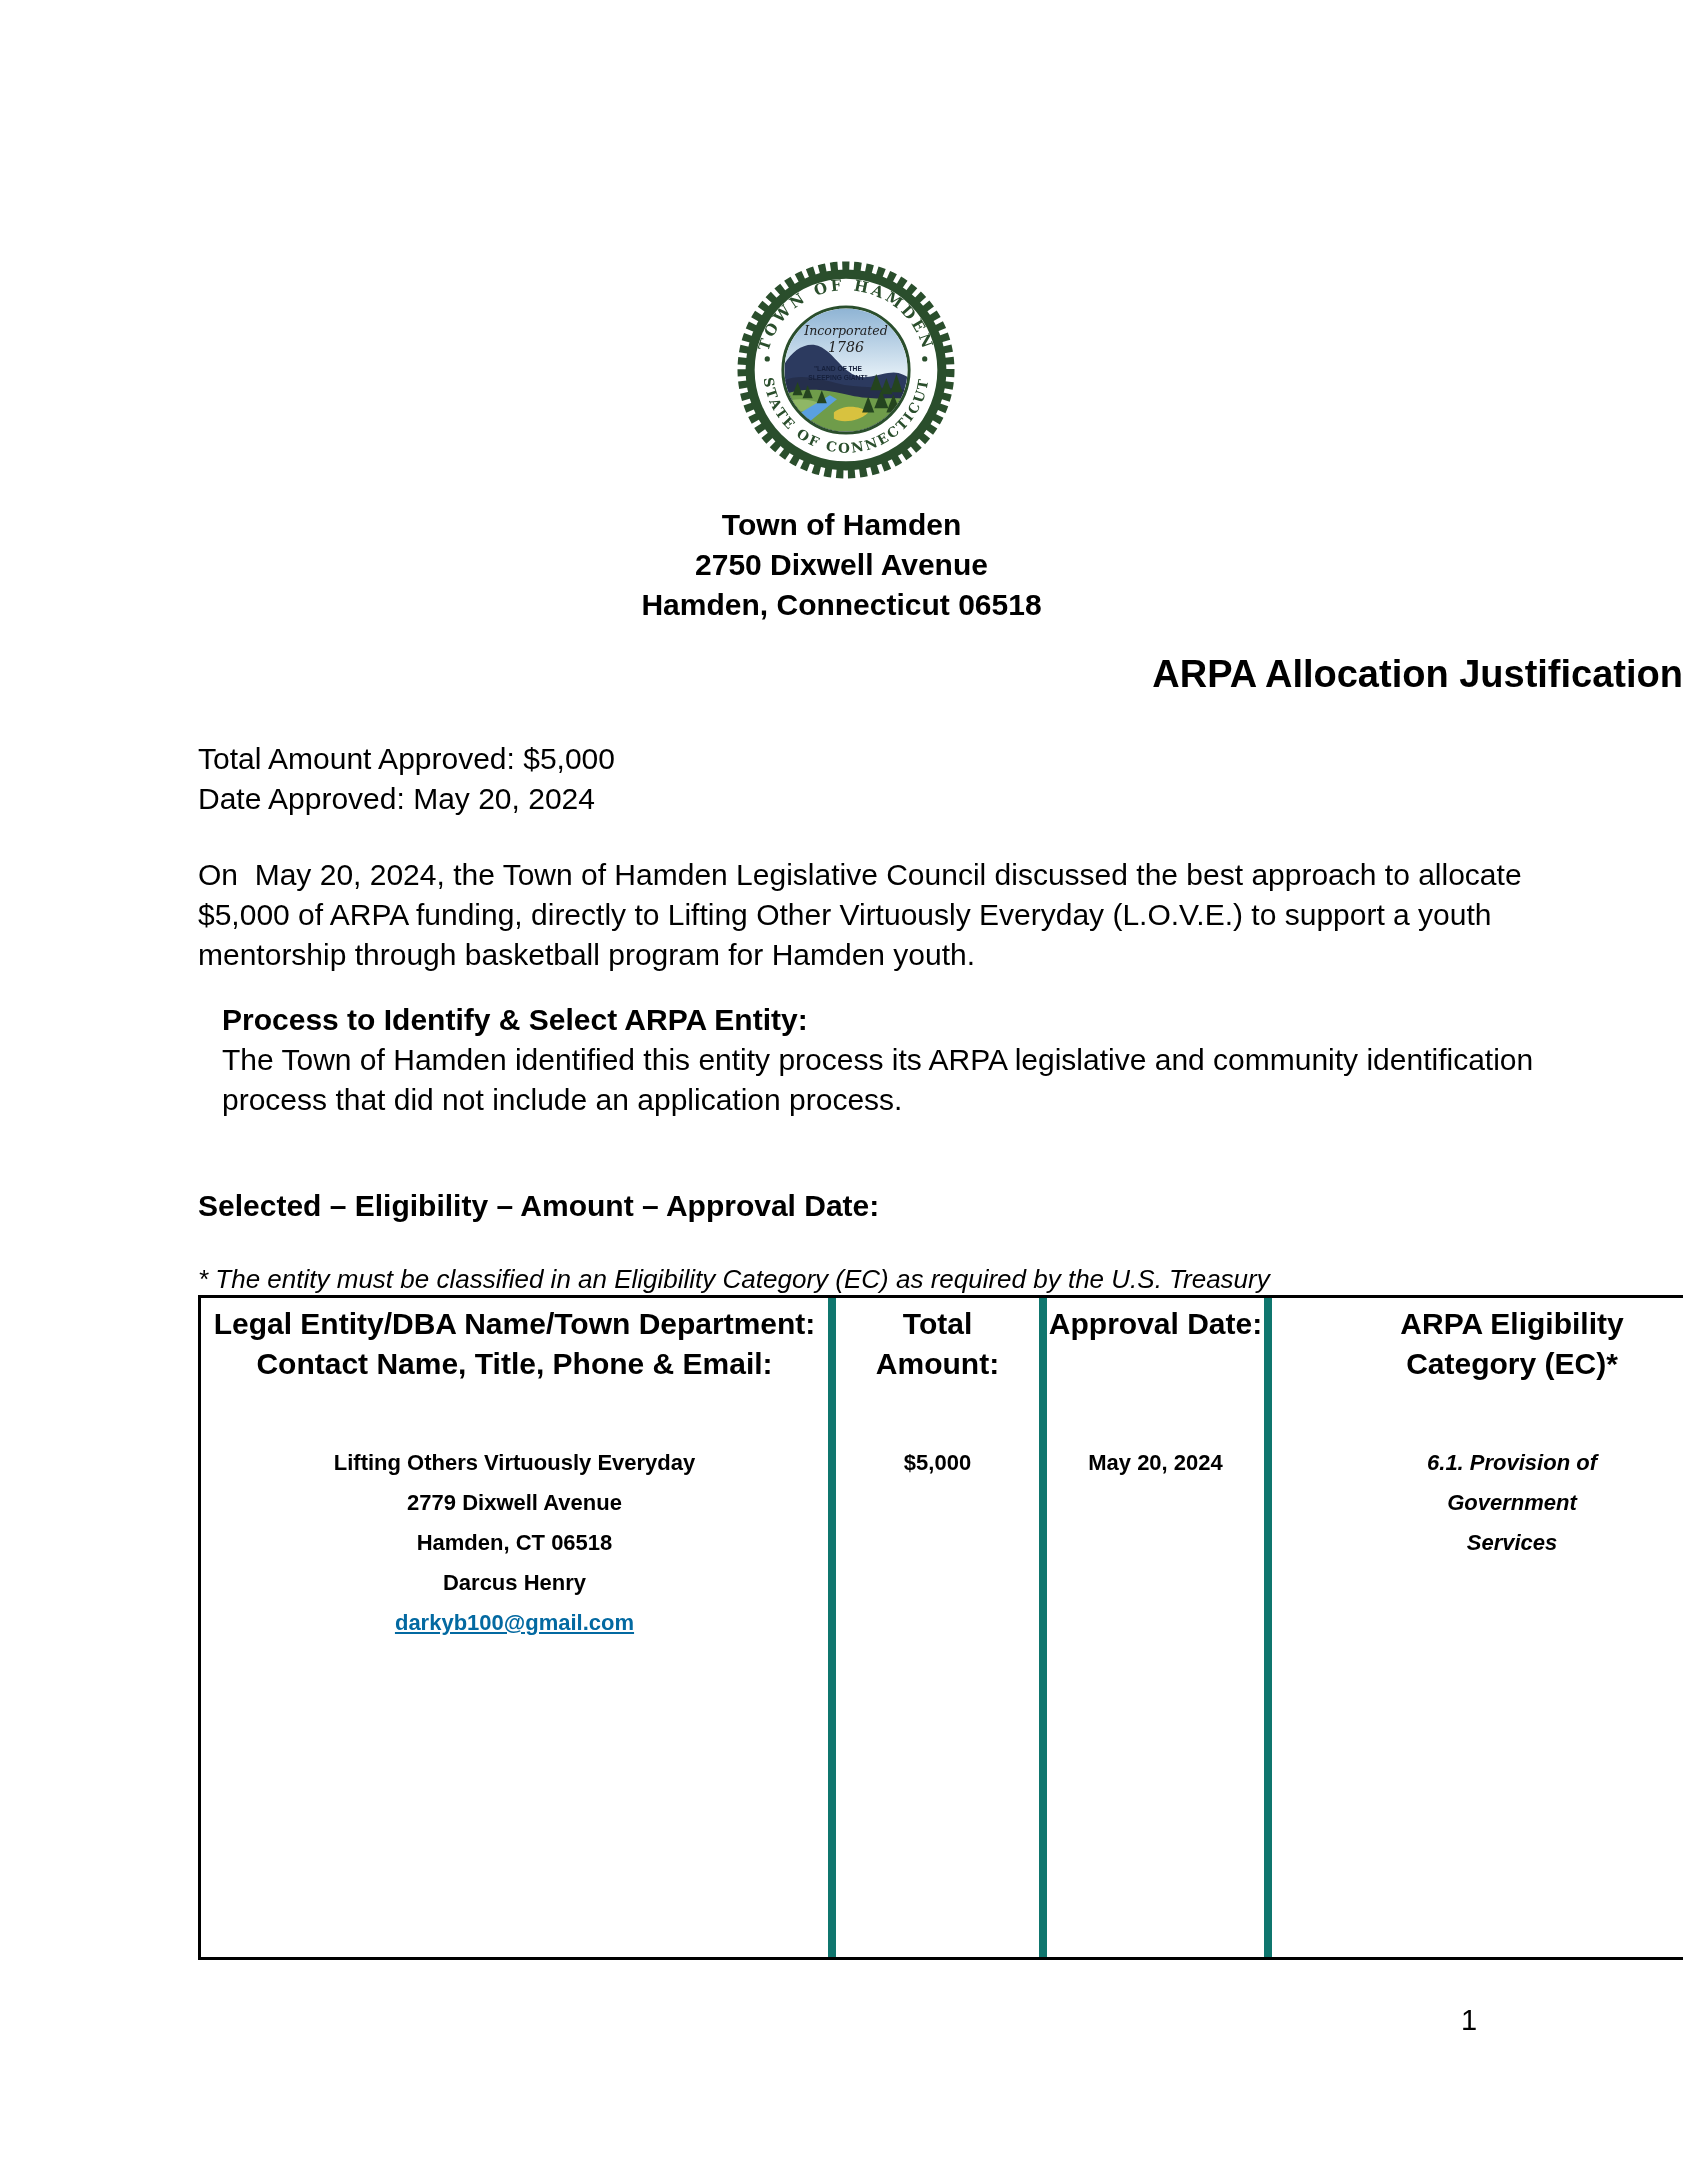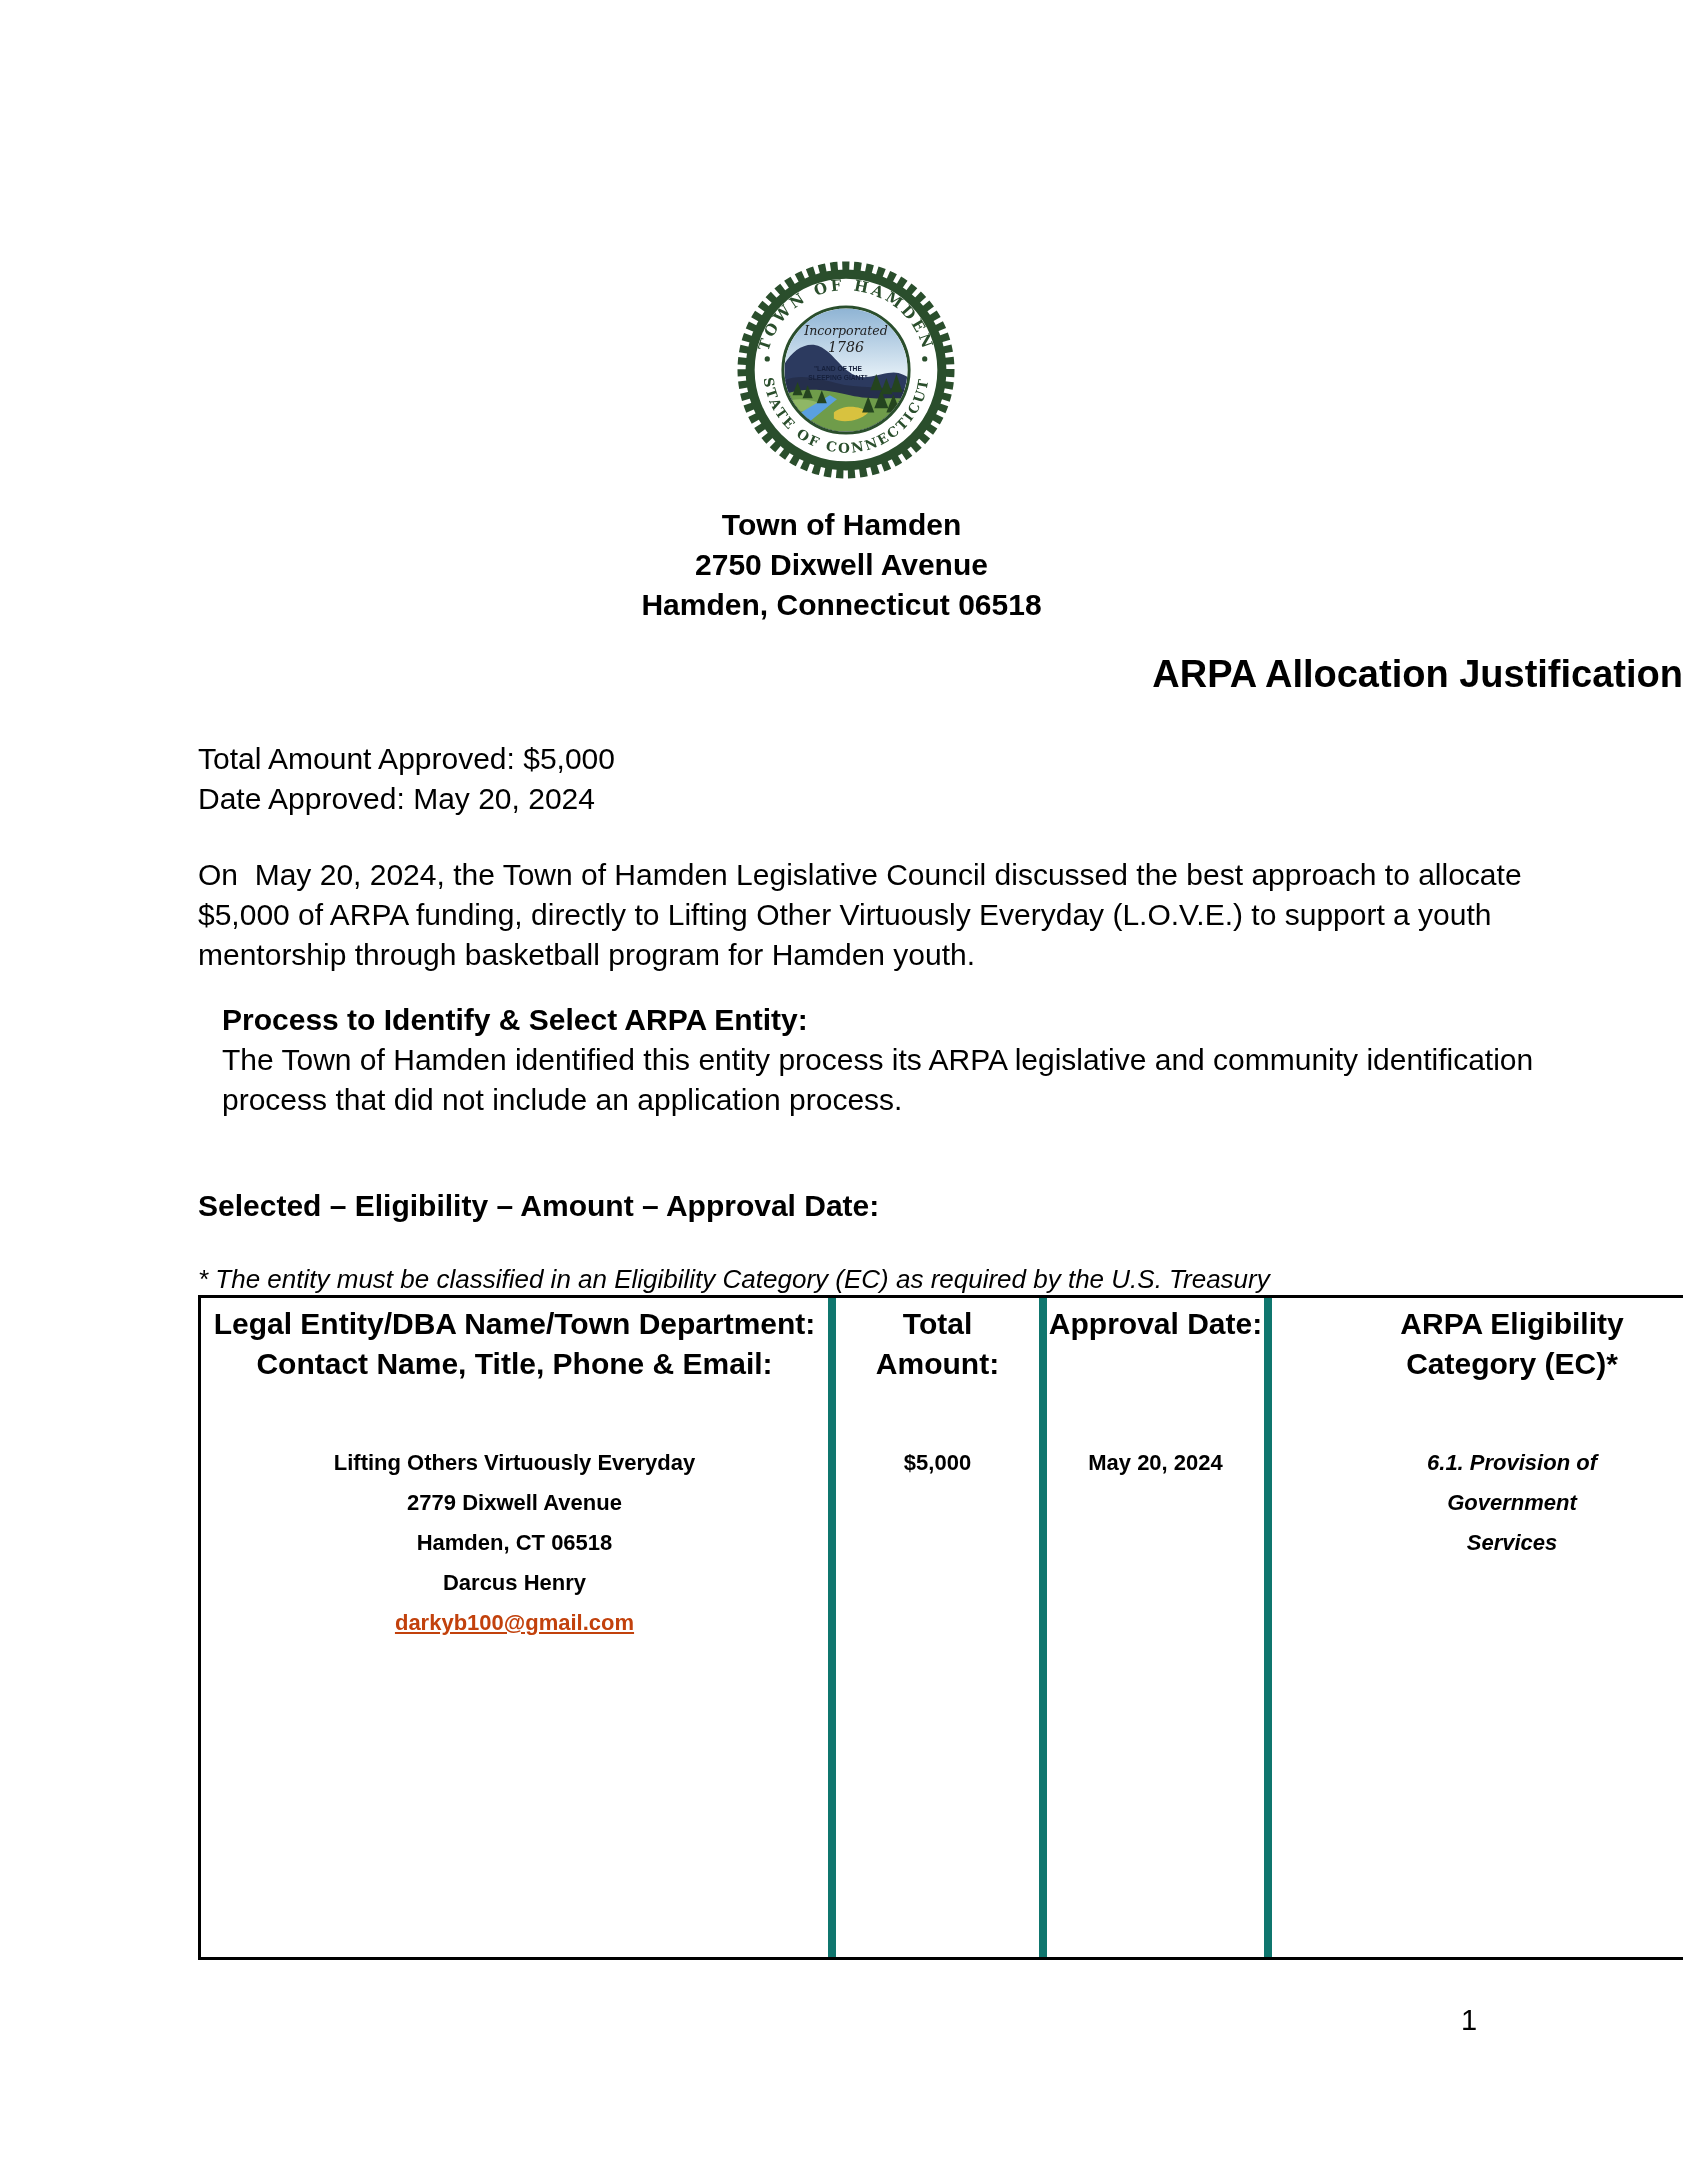--- a/index.html
+++ b/index.html
@@ -165,21 +165,21 @@
     <div class="tcol">
       <div class="cell-header">
         <div>Legal Entity/DBA Name/Town Department:</div>
         <div>Contact Name, Title, Phone &amp; Email:</div>
       </div>
       <div class="cell-data">
         <div>Lifting Others Virtuously Everyday</div>
         <div>2779 Dixwell Avenue</div>
         <div>Hamden, CT 06518</div>
         <div>Darcus Henry</div>
-        <div><a class="email-link" style="color:#c2410c;margin-top:29px;">darkyb100@gmail.com</a></div>
+        <div><a class="email-link" style="color:#0369a1;margin-top:29px;">darkyb100@gmail.com</a></div>
       </div>
     </div>
 
     <div class="tcol">
       <div class="cell-header">
         <div>Total</div>
         <div>Amount:</div>
       </div>
       <div class="cell-data">
         <div>$5,000</div>

